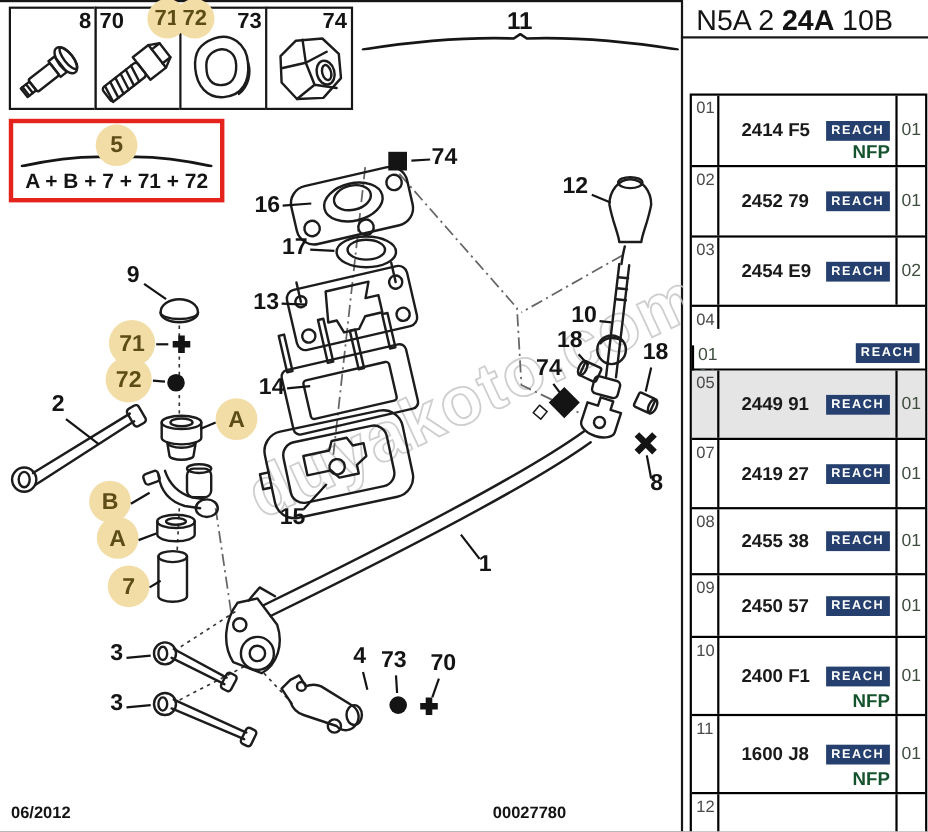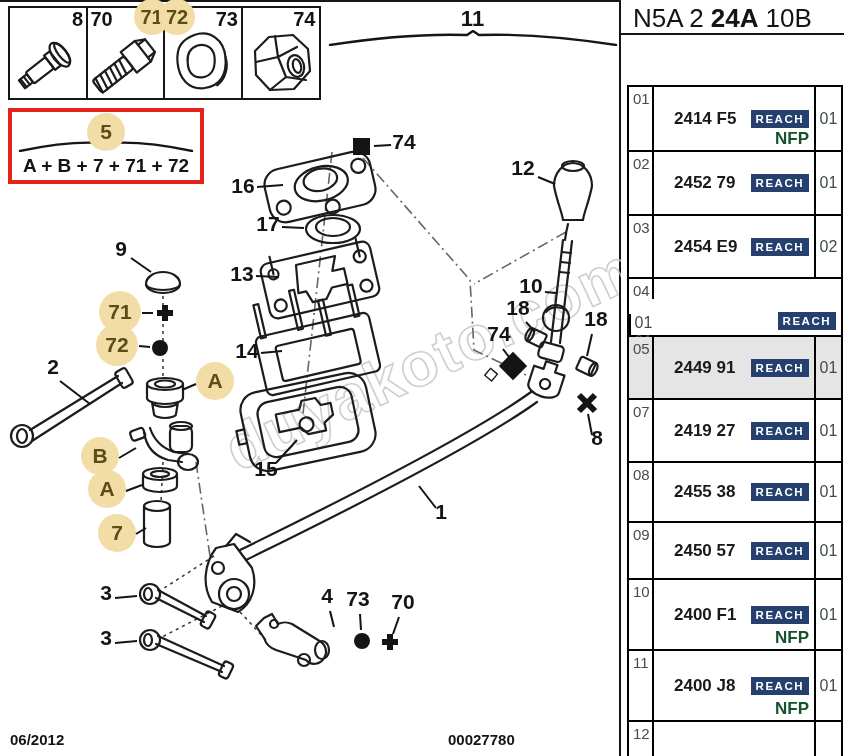--- a/index.html
+++ b/index.html
@@ -526,21 +526,21 @@
         <span class="tnote">NFP</span>
       </div>
       <div class="tqty">
           <span>01</span>
         </div>
     </div>
 
     <div class="trow" style="height:71px;">
       <div class="tnum">11</div>
       <div class="tmain">
-        <span class="tpart">2400 J8</span>
+        <span class="tpart">1600 J8</span>
         <span class="treach">REACH</span>
         <span class="tnote">NFP</span>
       </div>
       <div class="tqty">
           <span>01</span>
         </div>
     </div>
 
     <div class="trow last">
       <div class="tnum">12</div>

